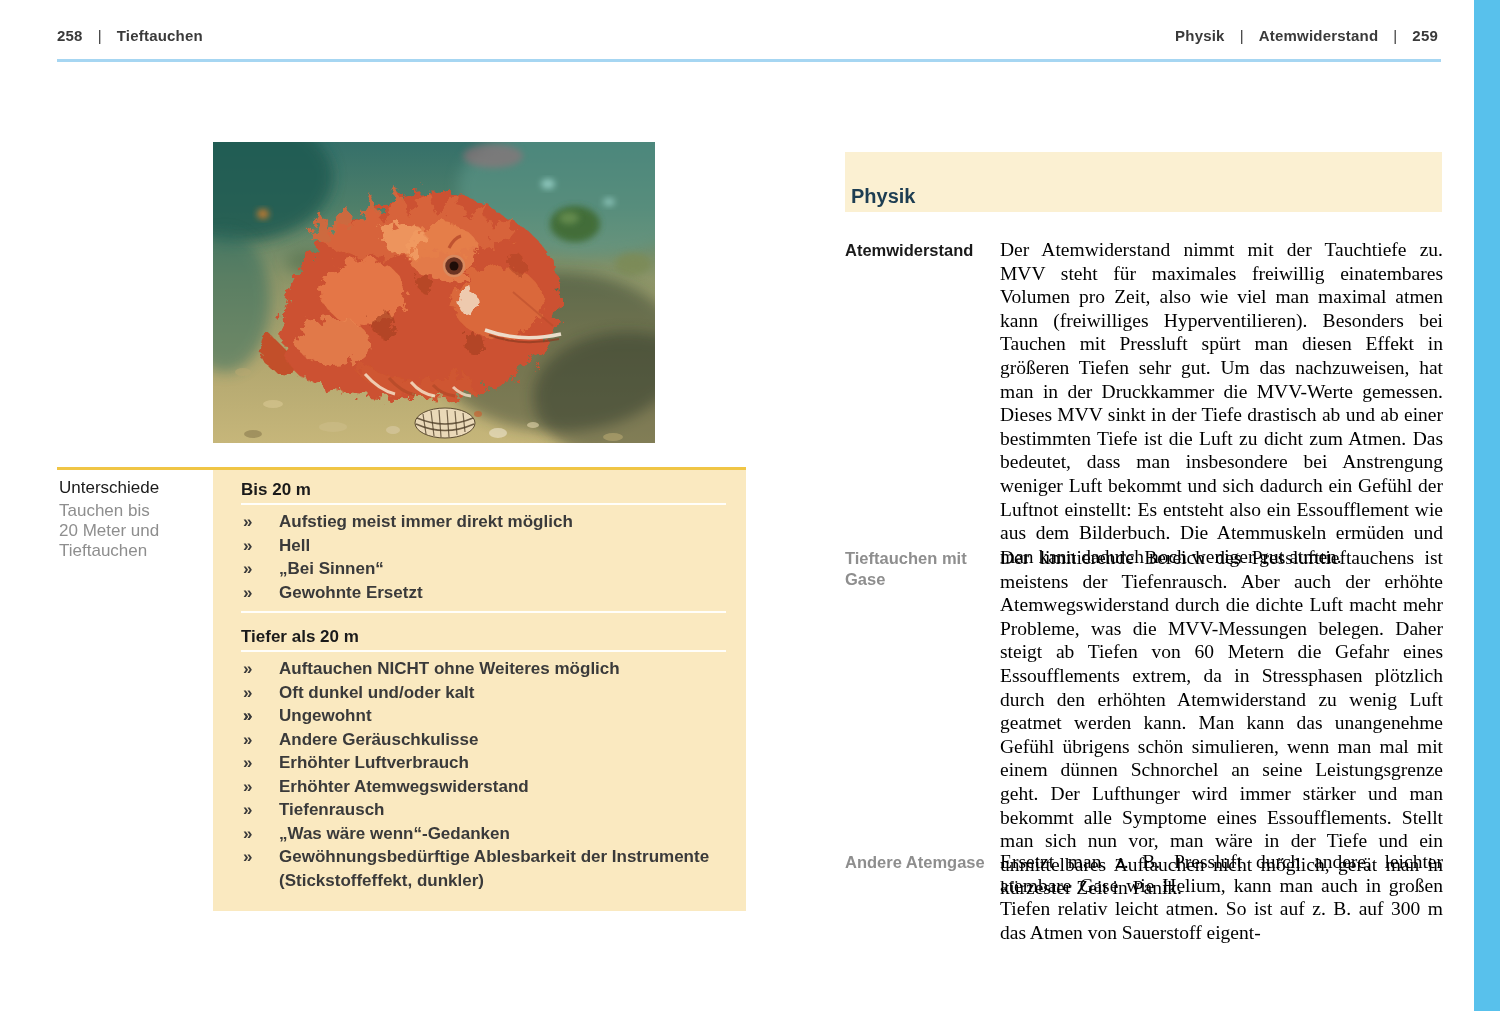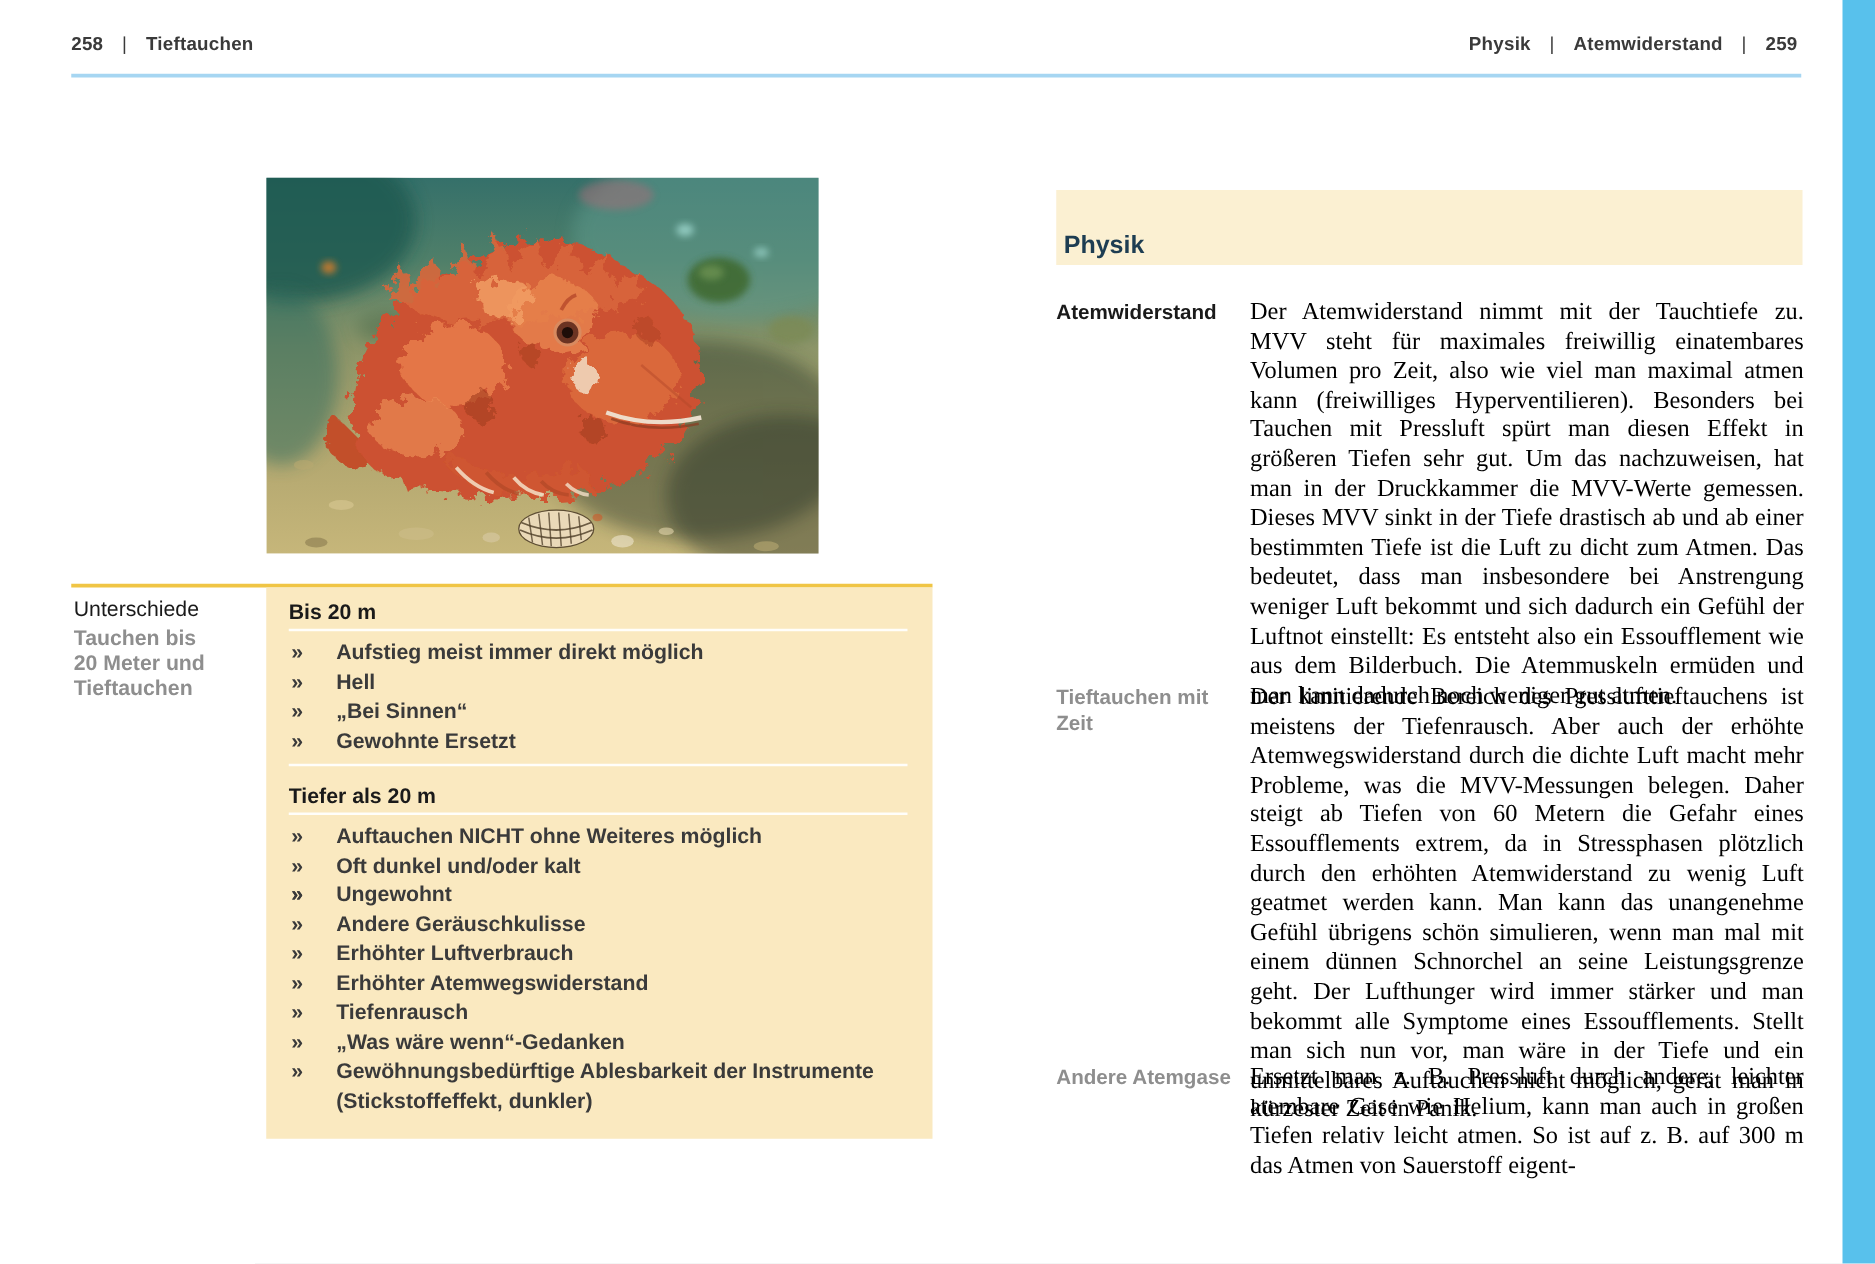--- a/index.html
+++ b/index.html
@@ -20,25 +20,25 @@
   
   .photo{position:absolute;left:213px;top:142px;width:442px;height:301px;overflow:hidden;}
   .photo svg{display:block;}
 
   
   .gold-rule{position:absolute;left:57px;top:467px;width:689px;height:3px;background:#f0c545;}
 
   
   .margin-note{position:absolute;left:59px;top:477px;width:150px;}
   .margin-note .mn-title{font-size:17px;font-weight:400;color:#1a1a1a;line-height:21px;margin-bottom:3px;}
-  .margin-note .mn-line{font-size:17px;font-weight:700;color:#8e8e8e;line-height:20px;}
+  .margin-note .mn-line{font-size:17px;font-weight:400;color:#8e8e8e;line-height:20px;}
 
   
   .info-box{position:absolute;left:213px;top:470px;width:533px;height:441px;background:#fae9c0;
-            box-sizing:border-box;padding:10px 20px 0 18px;overflow:hidden;}
+            box-sizing:border-box;padding:10px 20px 0 28px;overflow:hidden;}
   .ib-heading{font-size:17px;font-weight:700;color:#1a1a1a;line-height:19px;margin:0;}
   .ib-hr{height:2px;background:rgba(255,255,255,.92);border:0;margin:4px 0 5px 0;}
   .ib-hr.after{margin:7px 0 14px 0;}
   .ib-list{list-style:none;margin:0;padding:0;}
   .ib-list li{position:relative;padding-left:38px;font-size:17px;font-weight:700;color:#3a3a3a;
               line-height:23.5px;}
   .ib-list li .bullet{position:absolute;left:2px;top:0;color:#3a3a3a;}
 
   
   .band{position:absolute;left:845px;top:152px;width:597px;height:60px;background:#fbf0d2;
@@ -212,21 +212,21 @@
   <div class="band">
     <div class="band-title">Physik</div>
   </div>
 
   <div class="rp-section sec-1">
     <div class="rp-label black">Atemwiderstand</div>
     <div class="rp-body">Der Atemwiderstand nimmt mit der Tauchtiefe zu. MVV steht für maximales freiwillig einatembares Volumen pro Zeit, also wie viel man maximal atmen kann (freiwilliges Hyperventilieren). Besonders bei Tauchen mit Pressluft spürt man diesen Effekt in größeren Tiefen sehr gut. Um das nachzuweisen, hat man in der Druckkammer die MVV-Werte gemessen. Dieses MVV sinkt in der Tiefe drastisch ab und ab einer bestimmten Tiefe ist die Luft zu dicht zum Atmen. Das bedeutet, dass man insbesondere bei Anstrengung weniger Luft bekommt und sich dadurch ein Gefühl der Luftnot einstellt: Es entsteht also ein Essoufflement wie aus dem Bilderbuch. Die Atemmuskeln ermüden und man kann dadurch noch weniger gut atmen.</div>
   </div>
 
   <div class="rp-section sec-2">
-    <div class="rp-label gray">Tieftauchen mit Zeit</div>
+    <div class="rp-label gray">Tieftauchen mit Gase</div>
     <div class="rp-body">Der limitierende Bereich des Presslufttieftauchens ist meistens der Tiefenrausch. Aber auch der erhöhte Atemwegswiderstand durch die dichte Luft macht mehr Probleme, was die MVV-Messungen belegen. Daher steigt ab Tiefen von 60 Metern die Gefahr eines Essoufflements extrem, da in Stressphasen plötzlich durch den erhöhten Atemwiderstand zu wenig Luft geatmet werden kann. Man kann das unangenehme Gefühl übrigens schön simulieren, wenn man mal mit einem dünnen Schnorchel an seine Leistungsgrenze geht. Der Lufthunger wird immer stärker und man bekommt alle Symptome eines Essoufflements. Stellt man sich nun vor, man wäre in der Tiefe und ein unmittelbares Auftauchen nicht möglich, gerät man in kürzester Zeit in Panik.</div>
   </div>
 
   <div class="rp-section sec-3">
     <div class="rp-label gray">Andere Atemgase</div>
     <div class="rp-body">Ersetzt man z. B. Pressluft durch andere, leichter atembare Gase wie Helium, kann man auch in großen Tiefen relativ leicht atmen. So ist auf z. B. auf 300 m das Atmen von Sauerstoff eigent-</div>
   </div>
 
 </div>
 

